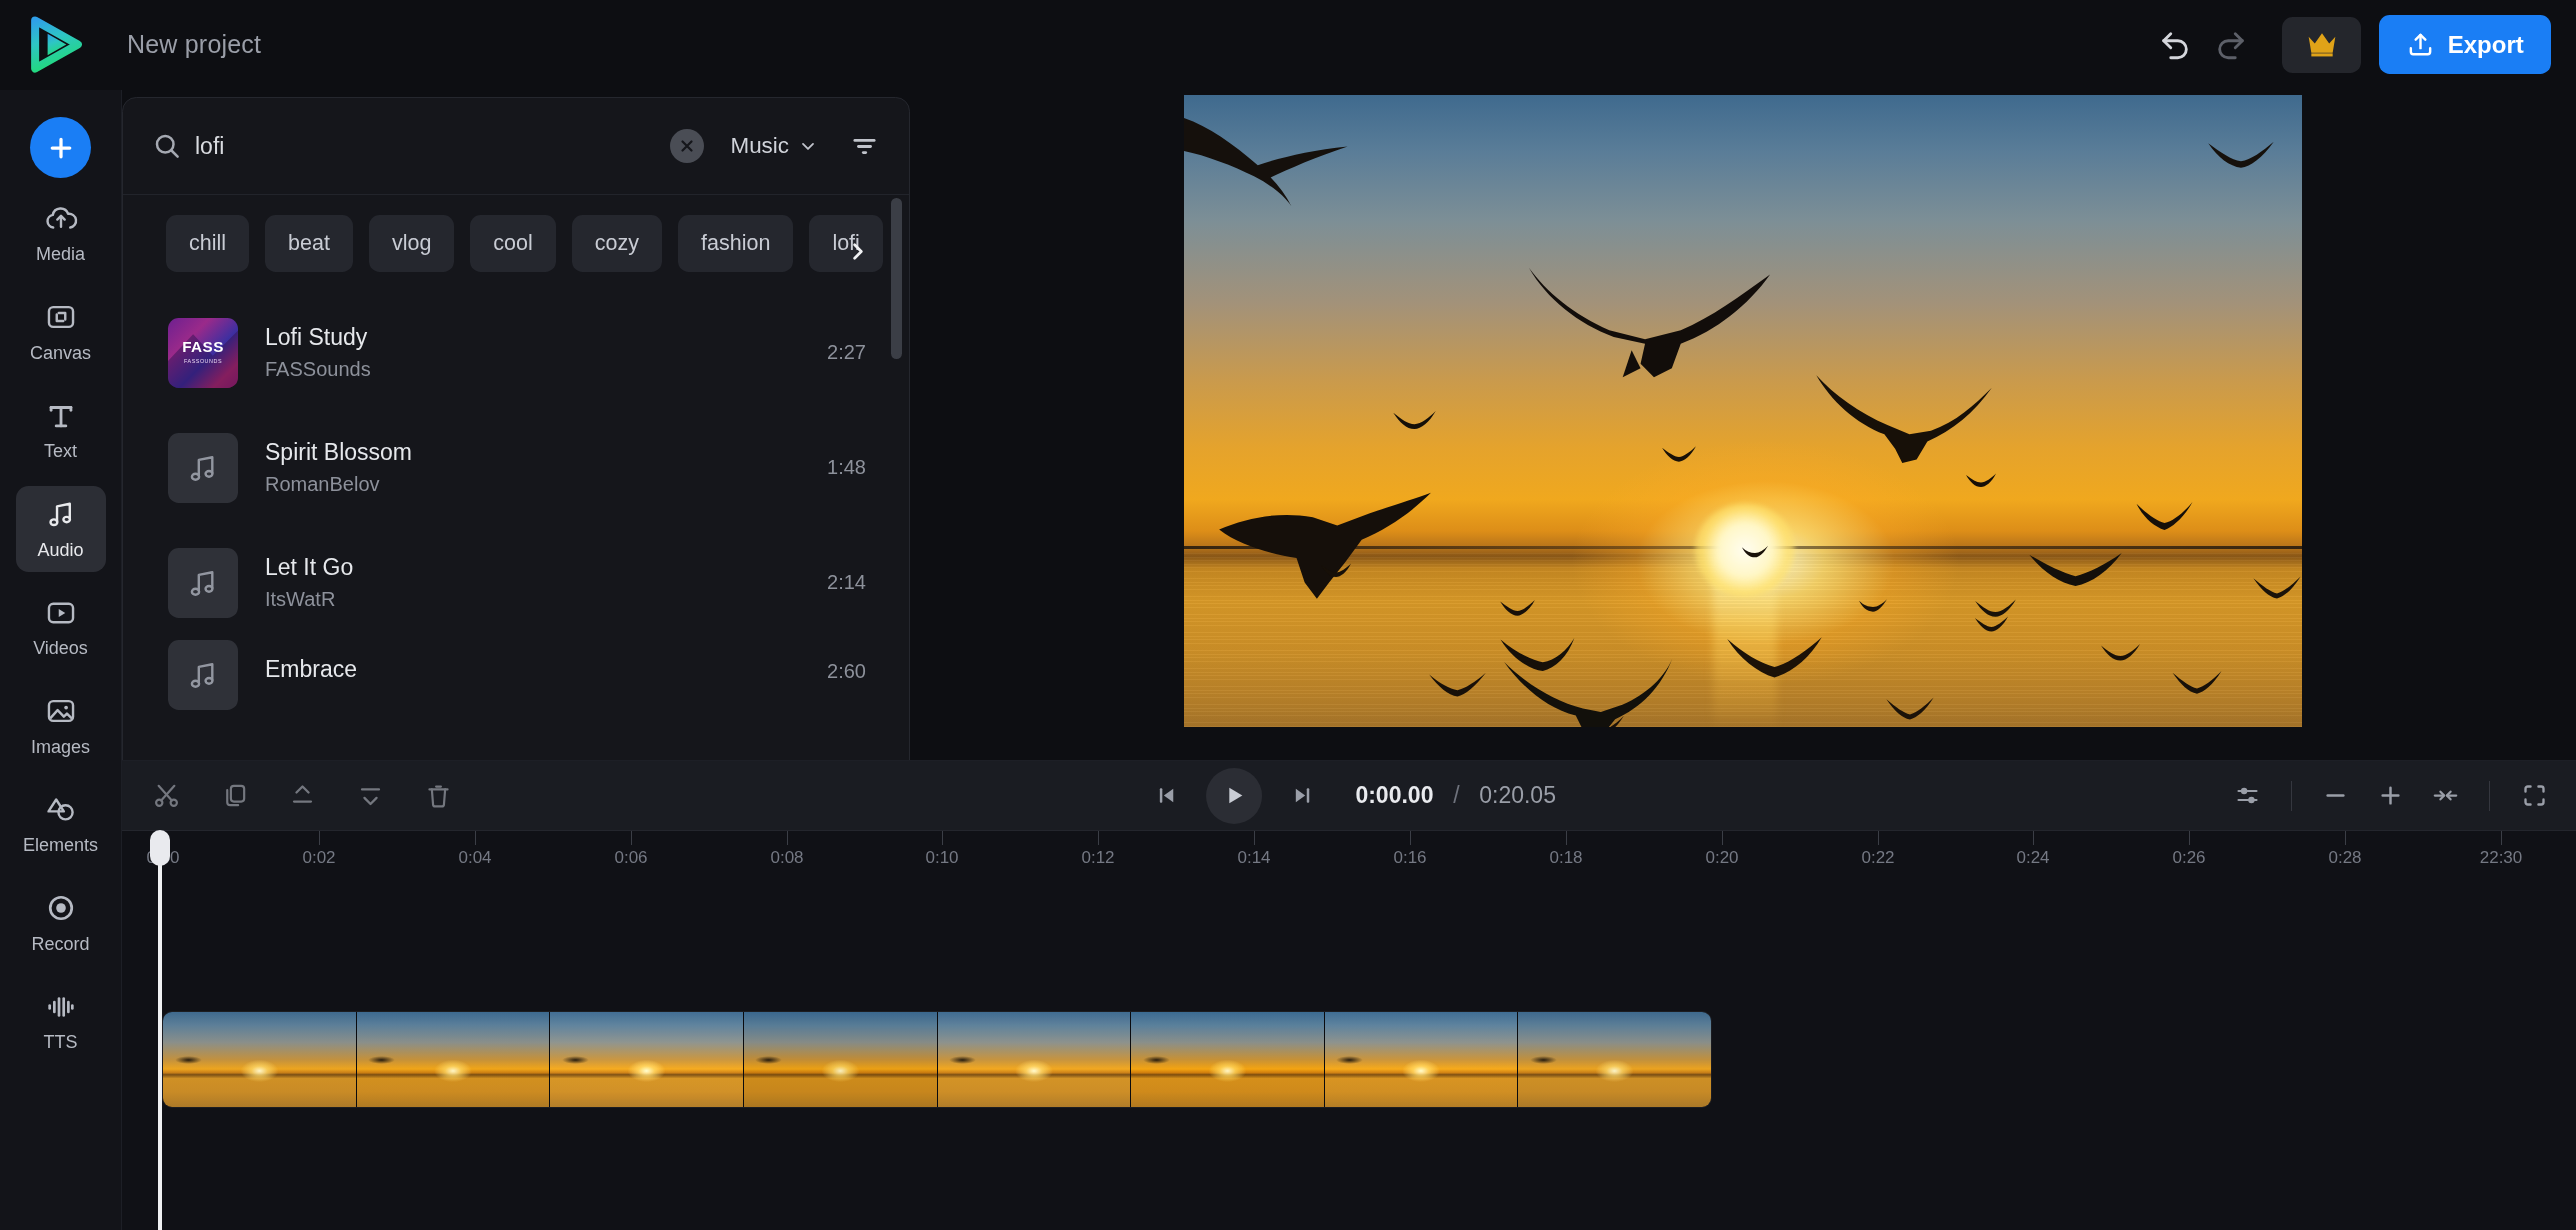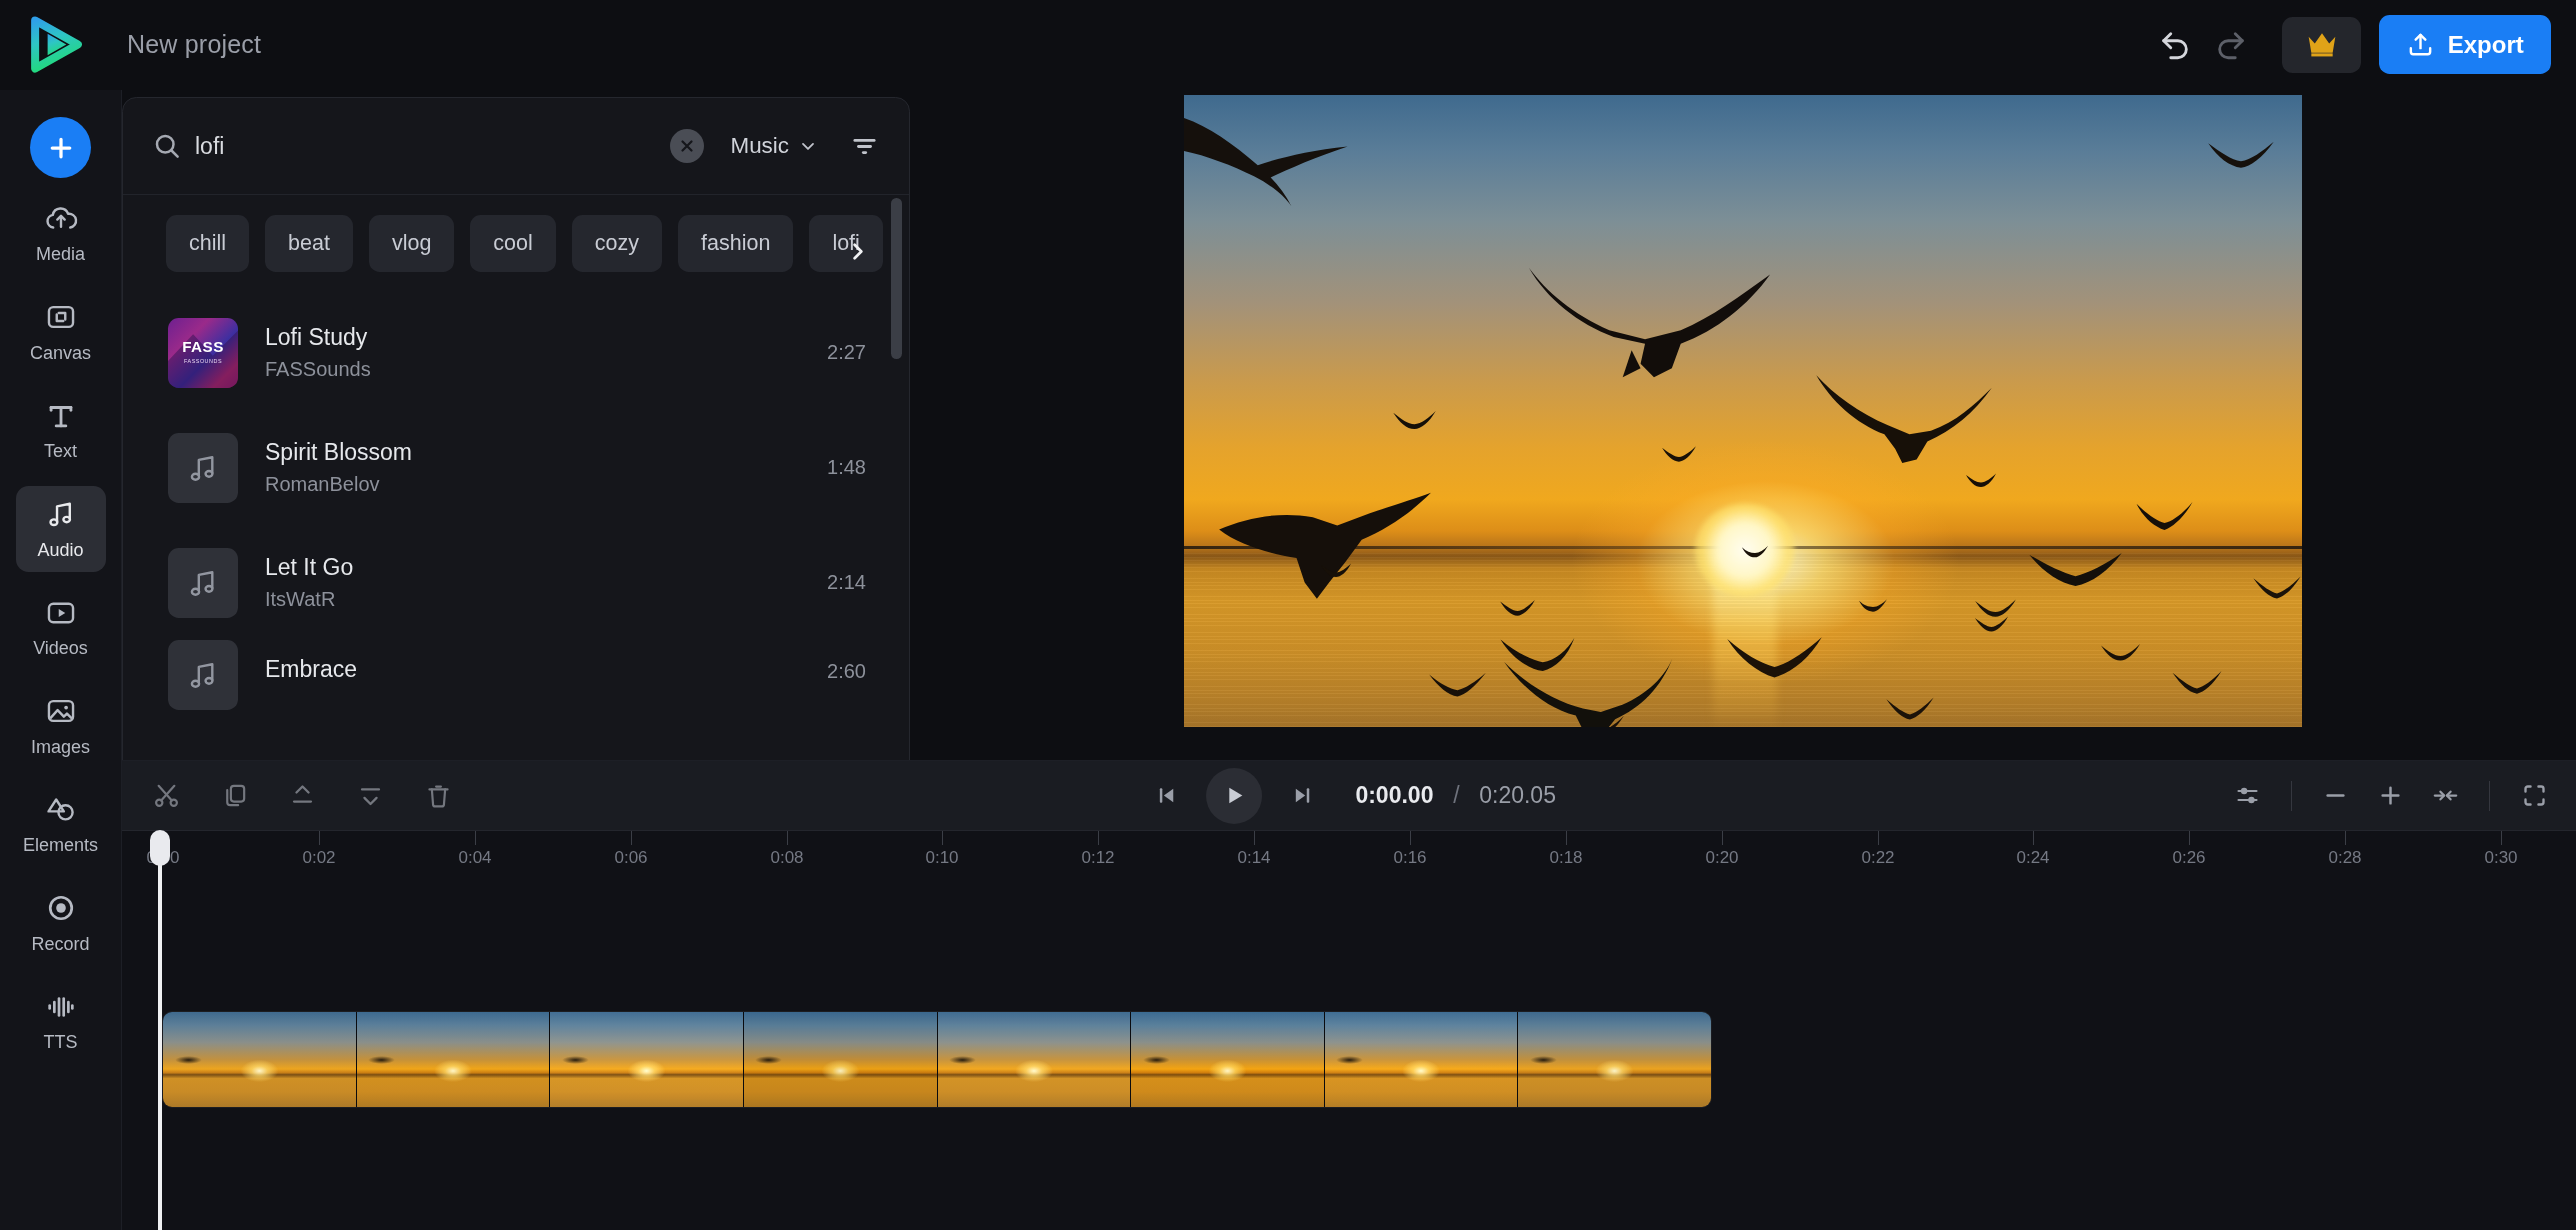--- a/index.html
+++ b/index.html
@@ -755,21 +755,21 @@
       <div class="tick-lbl" style="left:1600px">0:20</div>
       <div class="tick" style="left:1756px"></div>
       <div class="tick-lbl" style="left:1756px">0:22</div>
       <div class="tick" style="left:1911px"></div>
       <div class="tick-lbl" style="left:1911px">0:24</div>
       <div class="tick" style="left:2067px"></div>
       <div class="tick-lbl" style="left:2067px">0:26</div>
       <div class="tick" style="left:2223px"></div>
       <div class="tick-lbl" style="left:2223px">0:28</div>
       <div class="tick" style="left:2379px"></div>
-      <div class="tick-lbl" style="left:2379px">0:30</div>
+      <div class="tick-lbl" style="left:2379px">22:30</div>
 
     </div>
 
     <div class="tracks-area">
       <div class="clip">
         <div class="frame">
             <div class="mini"></div>
           </div>
         <div class="frame">
             <div class="mini"></div>

